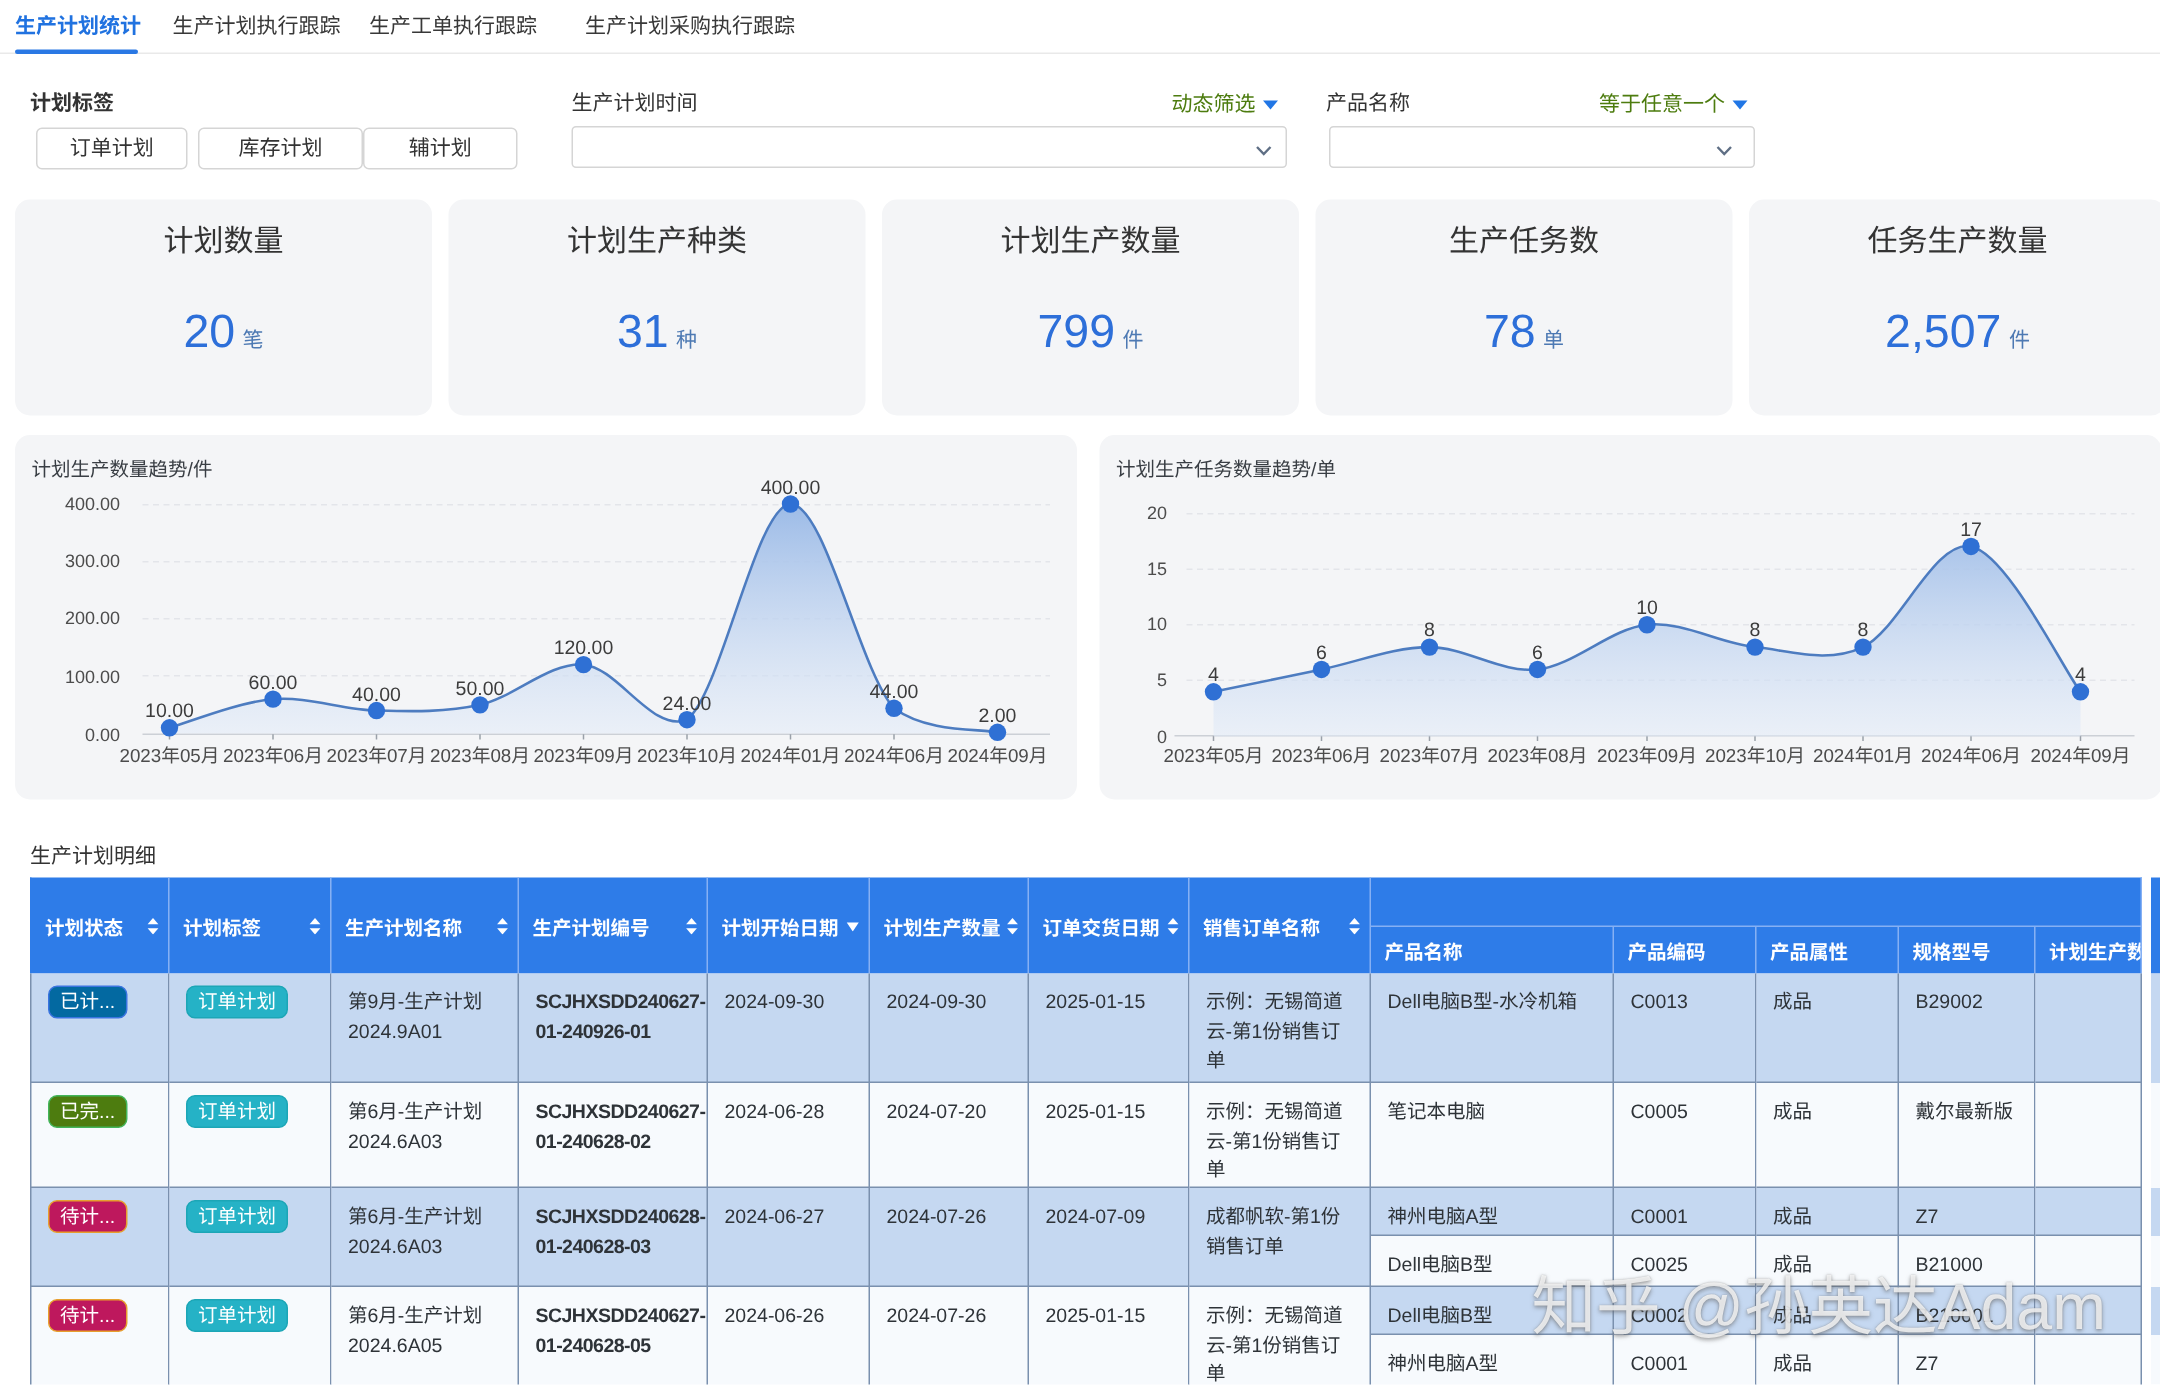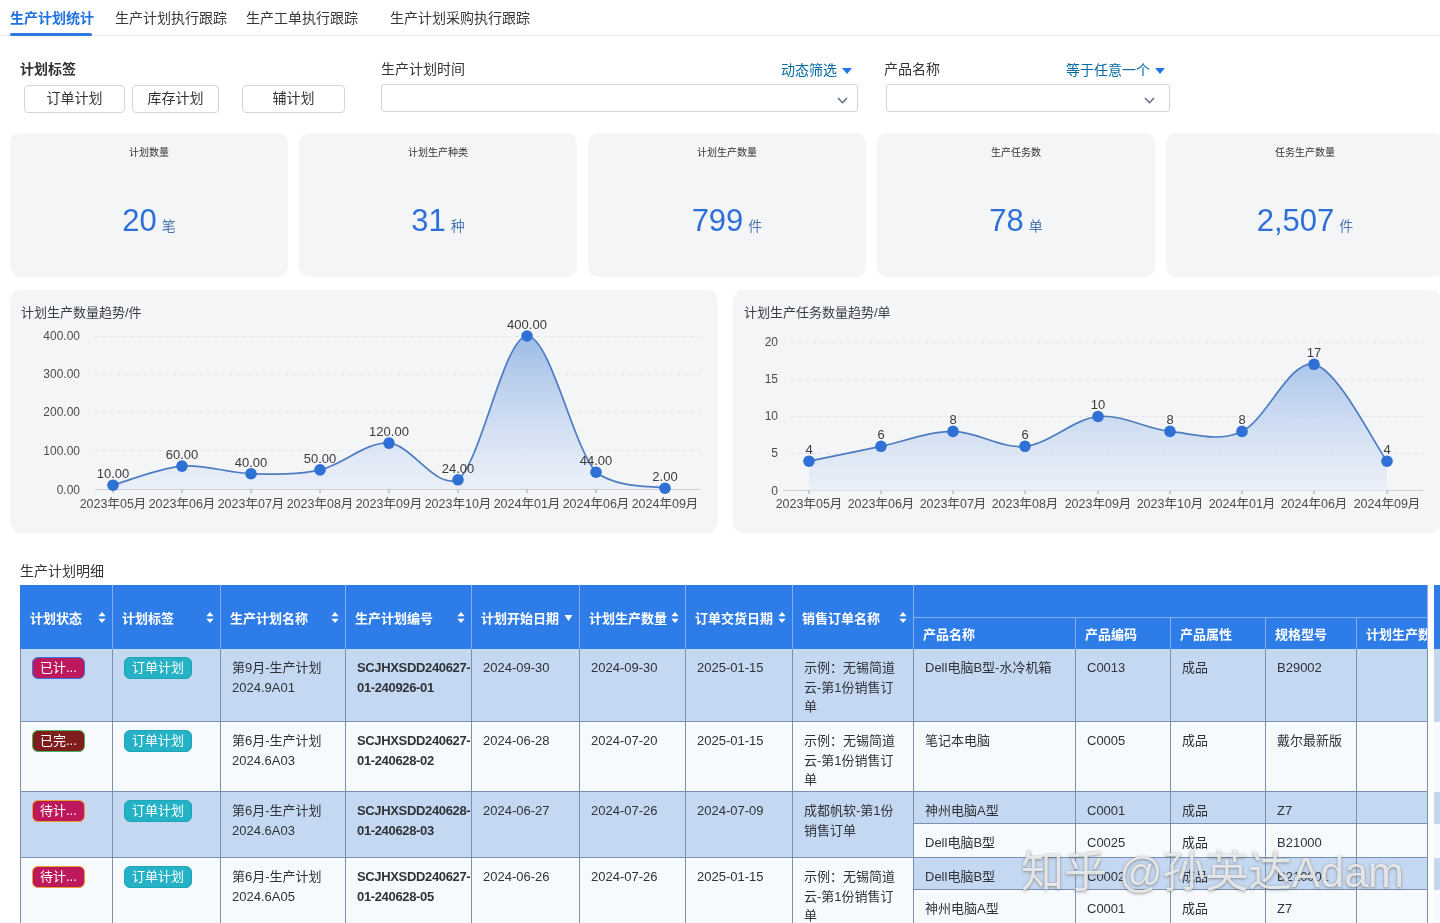--- a/index.html
+++ b/index.html
@@ -16,27 +16,27 @@
 
 
 .flabel { position:absolute; font-size:14px; color:#333; }
 .fbtn { position:absolute; top:85px; height:28px; background:#fff;
   border:1px solid #d5d5d5; border-radius:4px; font-size:14px; color:#333;
   text-align:center; line-height:25px; }
 .fsel { position:absolute; top:84px; height:28px; background:#fff;
   border:1px solid #d5d5d5; border-radius:3px; }
 .chev { position:absolute; top:9px; width:13px; height:13px; }
 .chev svg { display:block; }
-.bluesel { position:absolute; top:59px; font-size:14px; color:#0369a1; }
+.bluesel { position:absolute; top:59px; font-size:14px; color:#4d7c0f; }
 .caret { display:inline-block; width:0; height:0; border-left:5px solid transparent;
   border-right:5px solid transparent; border-top:6px solid #2176e5; margin-left:5px; vertical-align:middle; }
 
 
 .card { position:absolute; top:133px; width:278px; height:144px; background:#f4f5f7; border-radius:10px; }
-.card .ct { margin-top:11px; text-align:center; font-size:10px; color:#333; }
+.card .ct { margin-top:11px; text-align:center; font-size:20px; color:#333; }
 .card .cv { position:absolute; width:100%; top:70px; text-align:center; color:#2d6fd9; }
 .card .num { font-size:31px; }
 .card .unit { font-size:14px; margin-left:5px; color:#4d79b3; }
 
 
 .panel { position:absolute; top:290px; width:708px; height:243px; background:#f4f5f7; border-radius:10px; }
 .panel .pt { position:absolute; left:11px; top:12px; font-size:13px; color:#393e44; }
 
 
 .ttitle { position:absolute; left:20px; top:560px; font-size:14px; color:#333; }
@@ -50,22 +50,22 @@
   font-size:13px; border-right:1px solid #7a90ae; border-bottom:1px solid #7a90ae; }
 table.grid td.first, table.grid th.first { border-left:1px solid #7a90ae; }
 table.grid th.first { border-left:1px solid #2e7ce8; }
 tr.blue td { background:#c5d8f1; }
 tr.white td { background:#f7fafd; }
 td.code { padding-left:8px; padding-right:2px; letter-spacing:-0.35px;font-weight:bold; }
 td.cblue { background:#c5d8f1 !important; }
 td.cwhite { background:#f7fafd !important; }
 .badge { display:inline-block; height:22px; line-height:20px; border-radius:6px;
   color:#fff; font-size:13px; padding:0 7px; white-space:nowrap; margin-top:-1px; }
-.b-blue { background:#be185d; border:1px solid #3a74e0; }
-.b-green { background:#7f1d1d; border:1px solid #43b55a; }
+.b-blue { background:#0369a1; border:1px solid #3a74e0; }
+.b-green { background:#4d7c0f; border:1px solid #43b55a; }
 .b-orange { background:#be185d; border:1px solid #e79f2e; }
 .b-teal { background:#25b2c6; border:1px solid #1ca6b6; }
 .rightstrip { position:absolute; left:1434px; top:585px; width:6px; }
 
 
 .wm { position:absolute; left:1021px; top:837px; font-size:43px; color:rgba(255,255,255,0.78);
   text-shadow:0 1px 3px rgba(100,100,100,0.62), 0 0 1px rgba(110,110,110,0.5); white-space:nowrap; }
 </style>
 </head>
 <body>
@@ -73,21 +73,21 @@
 <div class="tabs">
   <div class="tab active" style="left:10px;">生产计划统计</div>
   <div class="tab" style="left:115px;">生产计划执行跟踪</div>
   <div class="tab" style="left:246px;">生产工单执行跟踪</div>
   <div class="tab" style="left:390px;">生产计划采购执行跟踪</div>
 </div>
 <div class="tabline"></div>
 
 <div class="flabel" style="left:20px; top:58px; font-weight:bold;">计划标签</div>
 <div class="fbtn" style="left:24px; width:101px;">订单计划</div>
-<div class="fbtn" style="left:132px; width:87px;">库存计划</div>
+<div class="fbtn" style="left:132px; width:110px;">库存计划</div>
 <div class="fbtn" style="left:242px; width:103px;">辅计划</div>
 
 <div class="flabel" style="left:381px; top:58px;">生产计划时间</div>
 <div class="bluesel" style="left:781px;">动态筛选<span class="caret"></span></div>
 <div class="fsel" style="left:381px; width:477px;">
   <div class="chev" style="left:454px;">
       <svg width="13" height="13" viewBox="0 0 13 13">
         <path d="M2 4 L6.5 8.7 L11 4" stroke="#5f6f85" stroke-width="1.6" fill="none"></path>
       </svg>
     </div>

